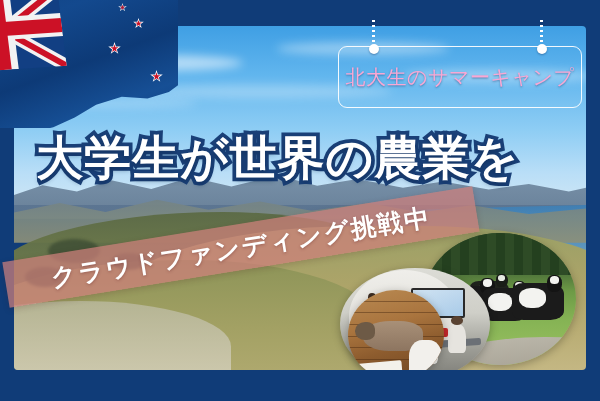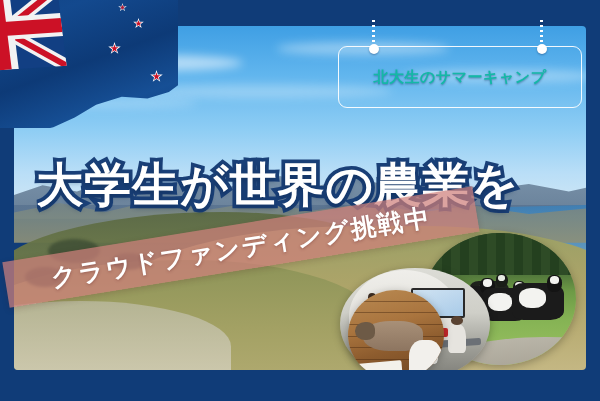--- a/index.html
+++ b/index.html
@@ -125,21 +125,21 @@
   
   .badge-wrap{ position:absolute; left:338px; top:46px; width:244px; height:62px; }
   .badge{
     position:absolute; inset:0;
     border:1.6px solid rgba(255,255,255,.92);
     border-radius:9px;
     display:flex; flex-direction:column; align-items:center; justify-content:center;
     gap:1px;
   }
   .badge-l1{
-    color:#14b8a6; font-size:15px; font-weight:700; letter-spacing:.5px;
+    color:#f9a8d4; font-size:20px; font-weight:400; letter-spacing:.5px;
     text-shadow:0 1px 2px rgba(20,60,110,.5);
     white-space:nowrap;
   }
   .badge-l2{
     color:#fff; font-size:17px; font-weight:600; letter-spacing:.4px;
     text-shadow:0 1px 2px rgba(20,60,110,.5);
     white-space:nowrap;
   }
   .hanger{ position:absolute; width:3px; }
   .hanger .dots{
@@ -161,21 +161,20 @@
   }
   .hl{
     display:block;
     font-family:"DejaVu Sans","Liberation Sans",sans-serif;
     font-weight:700;
     color:#fff;
     -webkit-text-stroke:7.5px #1a4078;
     paint-order:stroke fill;
     text-shadow:0 3px 5px rgba(10,35,70,.45);
     white-space:nowrap;
-    margin-top:27px;
   }
   .hl1{ font-size:47px; line-height:56px; letter-spacing:1px; }
   .hl2{ font-size:47px; line-height:56px; letter-spacing:1px; }
 
   
   .ribbon{
     position:absolute; left:6px; top:262px; width:476px; height:46px;
     background:rgba(206,127,124,.72);
     transform:rotate(-9.2deg);
     transform-origin:left center;

